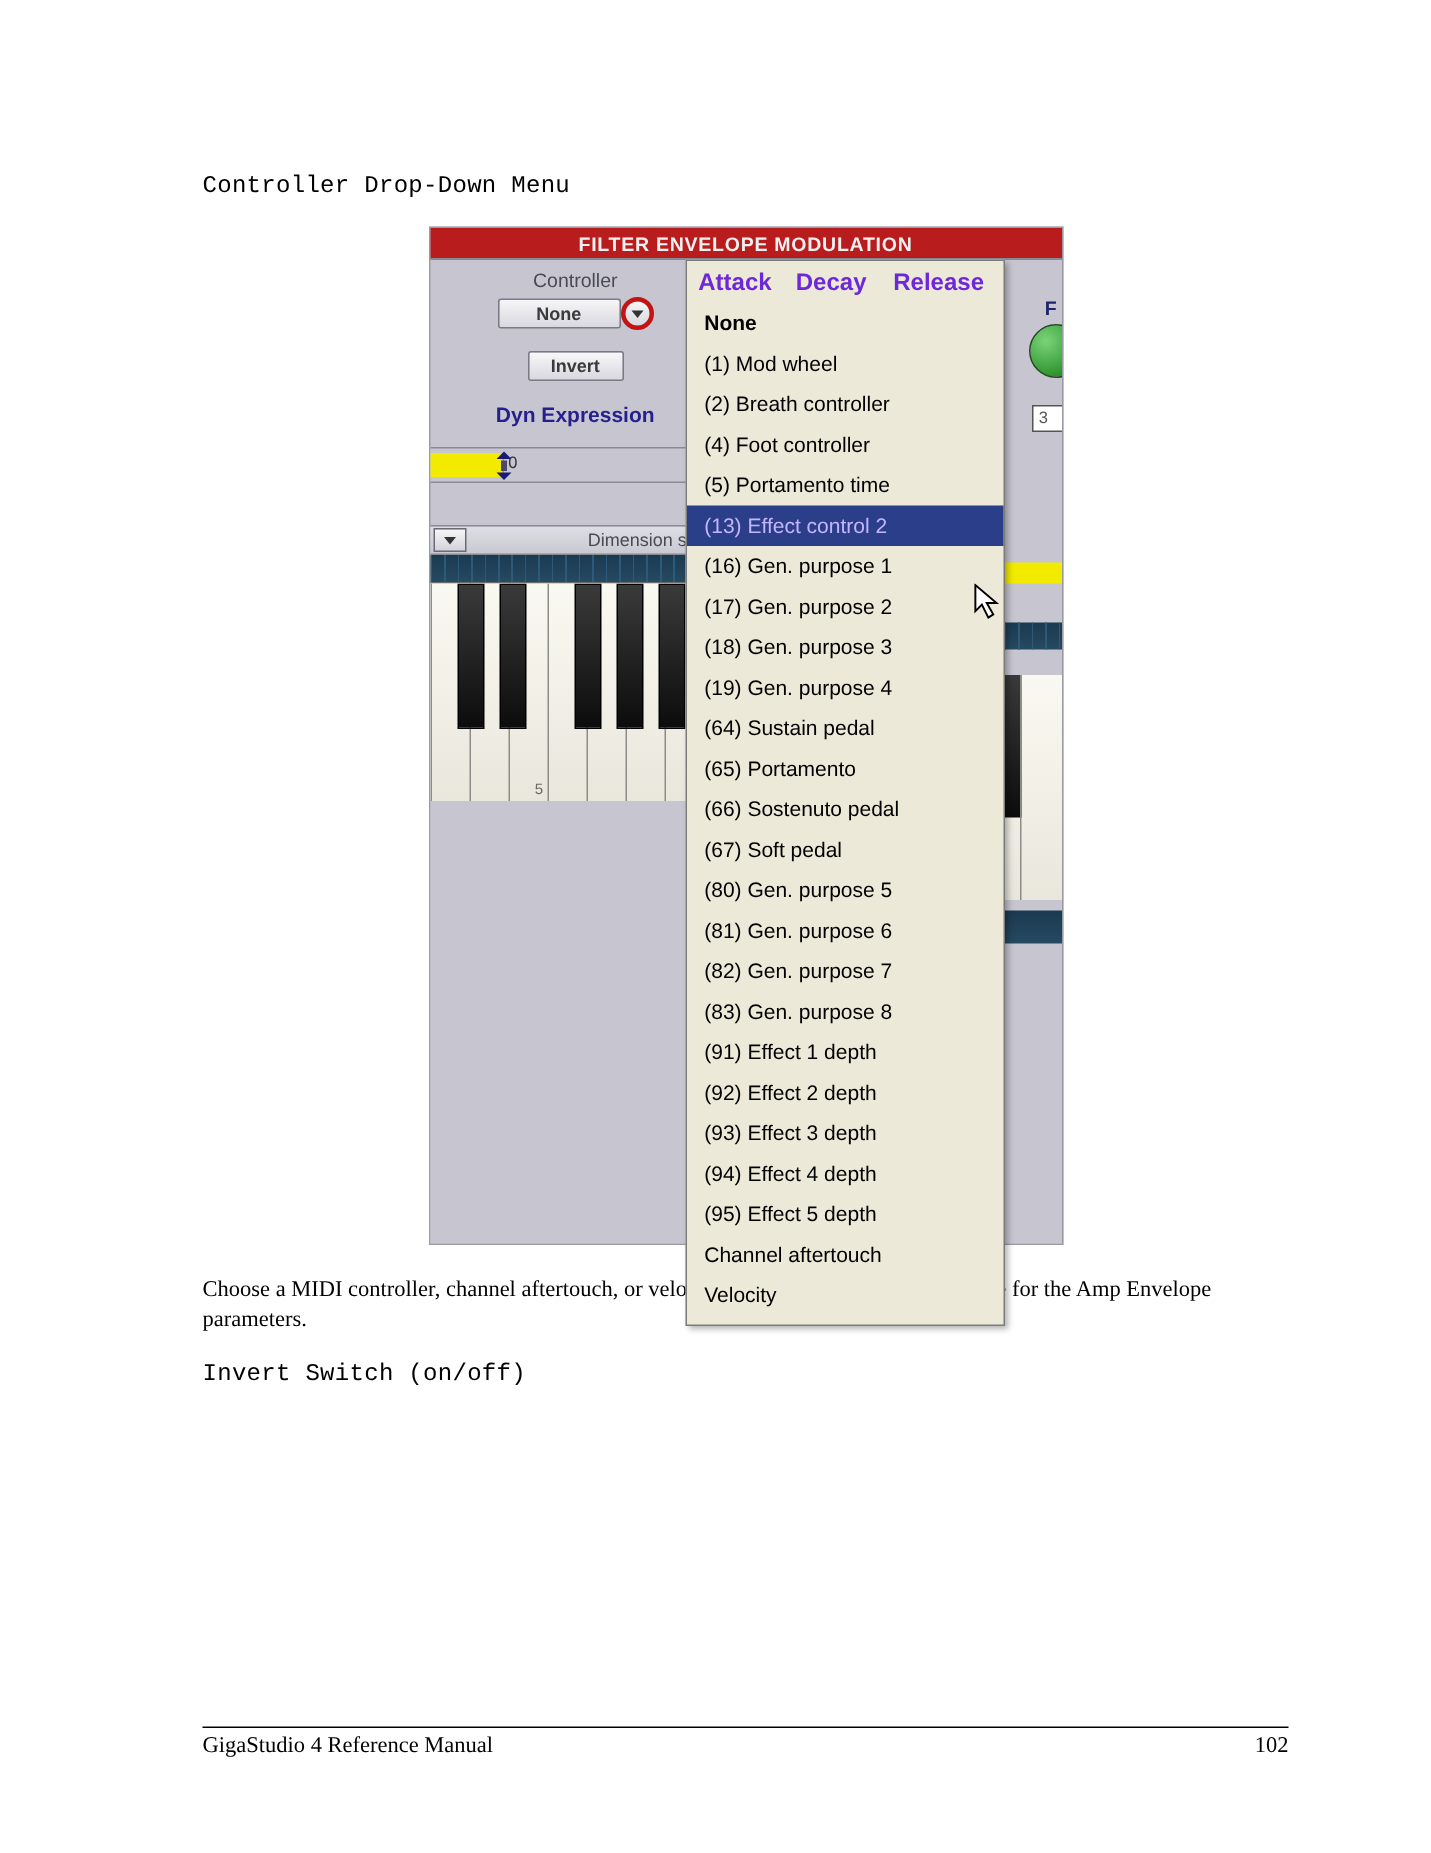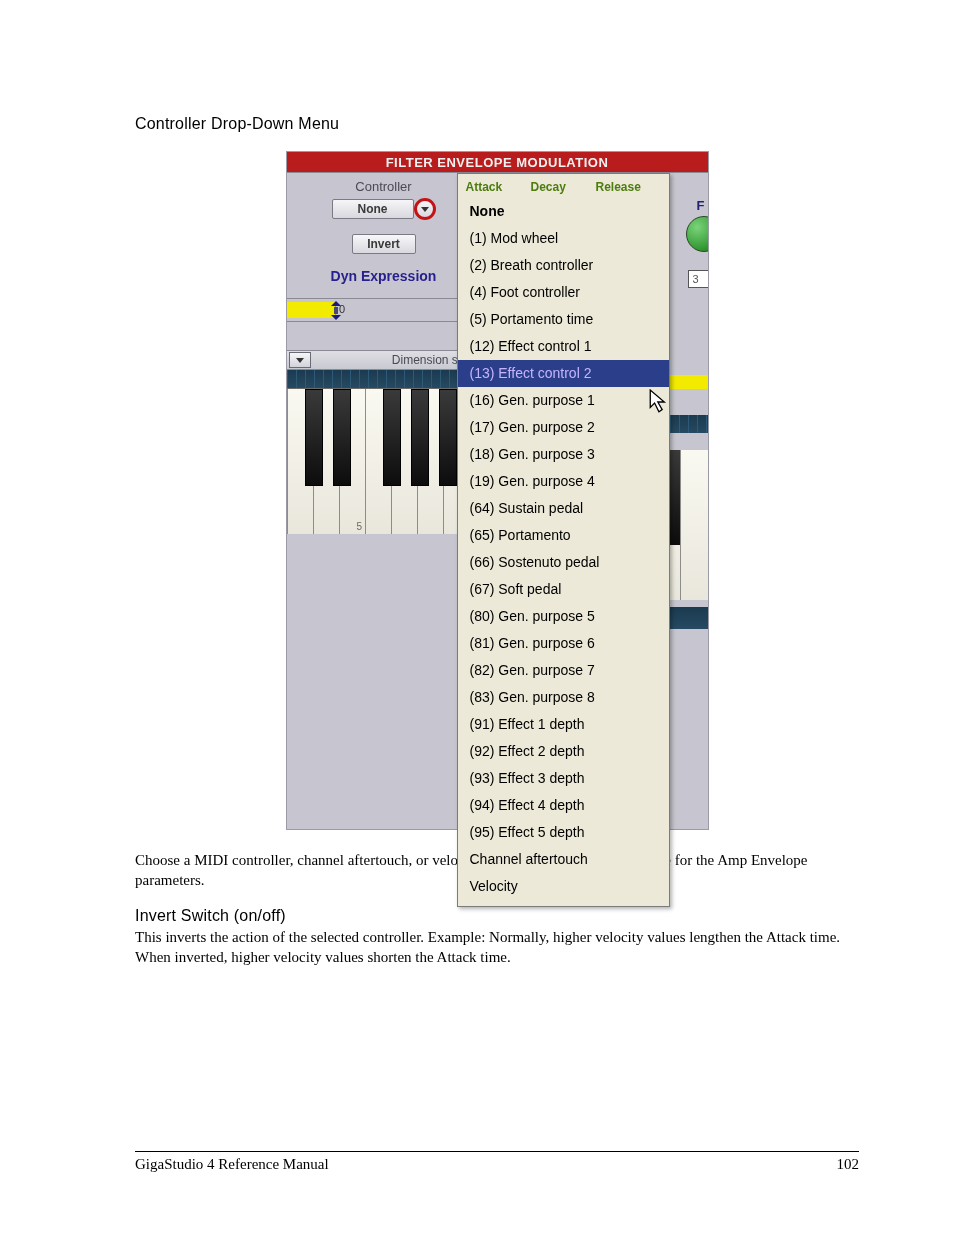--- a/index.html
+++ b/index.html
@@ -9,21 +9,21 @@
     font-family: Georgia, 'Times New Roman', serif;
     color: #000;
     width: 954px;
     height: 1235px;
     position: relative;
   }
   .page {
     padding: 115px 95px 0 135px;
   }
   .section-heading {
-    font-family: Liberation Sans, sans-serif;
+    font-family: Liberation Mono, monospace;
     font-size: 16px;
     font-weight: normal;
     margin: 0 0 18px 0;
     letter-spacing: 0.2px;
   }
   .screenshot-wrap {
     width: 423px;
     margin: 0 auto 20px auto;
     background: #c7c6d0;
     border: 1px solid #9b9ba7;
@@ -225,22 +225,22 @@
     width:213px;
     background:#ece9d8;
     border:1px solid #7b7b7b;
     box-shadow: 2px 2px 4px rgba(0,0,0,0.3);
     z-index:5;
     box-sizing:border-box;
   }
   .menu-head {
     display:flex;
     font-family: Arial, sans-serif;
-    font-size:12px;
-    color:#4d7c0f;
+    font-size:16px;
+    color:#6d28d9;
     padding: 6px 8px 4px 8px;
     font-weight:bold;
   }
   .menu-head span { flex:1; text-align:left; }
   .menu-list { padding: 0 0 6px 0; }
   .menu-item {
     font-family: Tahoma, Arial, sans-serif;
     font-size: 14px;
     line-height: 27px;
     padding: 0 12px;
@@ -348,21 +348,20 @@
           <span>Attack</span>
           <span>Decay</span>
           <span>Release</span>
         </div>
         <div class="menu-list" id="menu-list">
             <div class="menu-item bold">None</div>
             <div class="menu-item">(1) Mod wheel</div>
             <div class="menu-item">(2) Breath controller</div>
             <div class="menu-item">(4) Foot controller</div>
             <div class="menu-item">(5) Portamento time</div>
-            <div class="menu-item">(12) Effect control 1</div>
             <div class="menu-item sel">(13) Effect control 2</div>
             <div class="menu-item">(16) Gen. purpose 1</div>
             <div class="menu-item">(17) Gen. purpose 2</div>
             <div class="menu-item">(18) Gen. purpose 3</div>
             <div class="menu-item">(19) Gen. purpose 4</div>
             <div class="menu-item">(64) Sustain pedal</div>
             <div class="menu-item">(65) Portamento</div>
             <div class="menu-item">(66) Sostenuto pedal</div>
             <div class="menu-item">(67) Soft pedal</div>
             <div class="menu-item">(80) Gen. purpose 5</div>
@@ -383,19 +382,18 @@
         <svg viewBox="0 0 20 24" width="22" height="26">
           <path d="M1 1 L1 17 L5 13 L9 21 L12 19 L8 12 L14 12 Z" fill="#fff" stroke="#000" stroke-width="1.2"></path>
         </svg>
       </div>
     </div>
   </div>
 
   <p class="body-text">Choose a MIDI controller, channel aftertouch, or velocity to provide a modulation source for the Amp Envelope parameters.</p>
 
   <div class="section-heading" style="margin-top:16px;margin-bottom:2px;">Invert Switch (on/off)</div>
-  <p class="body-text" style="margin-top:0;">This inverts the action of the selected controller. Example: Normally, higher velocity values lengthen the Attack time. When inverted, higher velocity values shorten the Attack time.</p>
 </div>
 
 <div class="footer">
   <span>GigaStudio 4 Reference Manual</span>
   <span>102</span>
 </div>
 
 </body></html>

